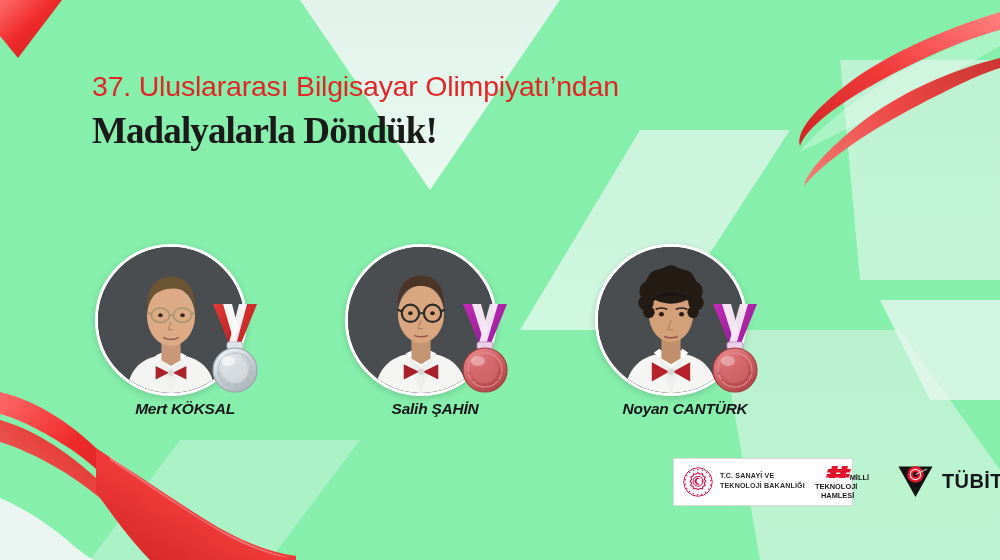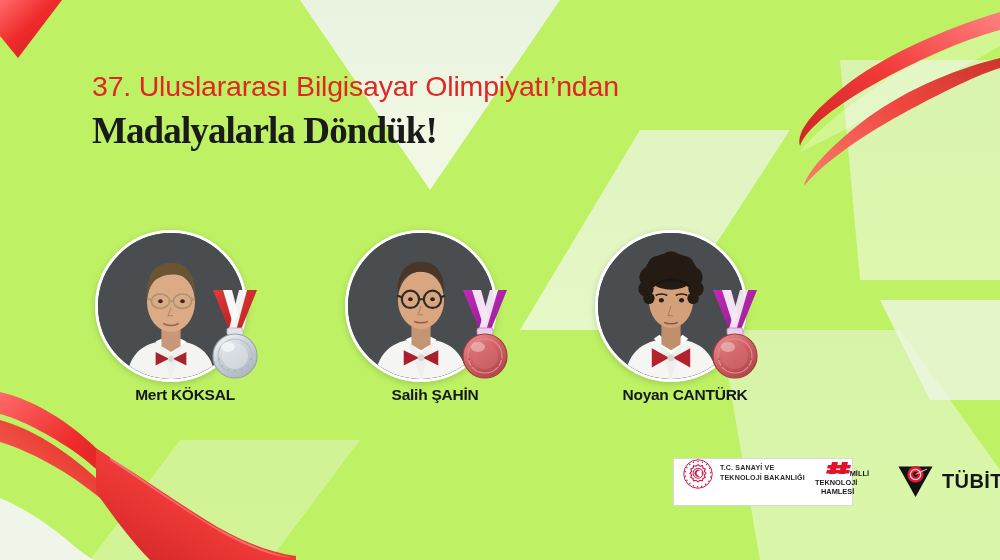--- a/index.html
+++ b/index.html
@@ -6,21 +6,21 @@
   html, body { width:1000px; height:560px; }
   body {
     font-family: "Liberation Sans", sans-serif;
     background:#ffffff;
     overflow:hidden;
     position:relative;
   }
   #banner {
     position:relative;
     width:1000px; height:560px;
-    background:#bef264;
+    background:#86efac;
     overflow:hidden;
   }
 
   
   .bg-layer { position:absolute; inset:0; overflow:hidden; pointer-events:none; }
   .bg-layer svg { position:absolute; inset:0; width:1000px; height:560px; display:block; }
 
   
   .headline {
     position:absolute;
@@ -47,22 +47,22 @@
   }
 
   
   .students {
     position:absolute;
     left:95px; top:228px;
     width:720px; height:185px;
   }
   .student {
     position:absolute;
-    top:2px;
-    width:200px; height:185px;
+    top:16px;
+    width:200px; height:185px;font-style:italic;
   }
   .student[data-idx="0"] { left:0px; }
   .student[data-idx="1"] { left:250px; }
   .student[data-idx="2"] { left:500px; }
 
   .avatar-wrap {
     position:absolute;
     left:0; top:0;
     width:152px; height:152px;
   }
@@ -96,21 +96,21 @@
   }
 
   
   .logo-card {
     position:absolute;
     left:673px; top:458px;
     width:180px; height:48px;
     background:#ffffff;
     border:1px solid #d9d9dd;
     display:flex;
-    align-items:flex-start;
+    align-items:center;
   }
   .logo-ministry {
     display:flex; align-items:center;
     padding-left:9px;
     gap:7px;
   }
   .ministry-emblem { width:30px; height:30px; flex:none; }
   .ministry-emblem svg { display:block; width:100%; height:100%; }
   .ministry-text {
     font-size:7.1px;

